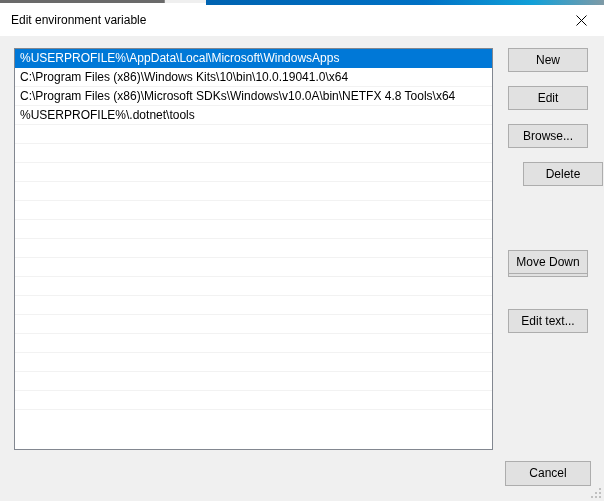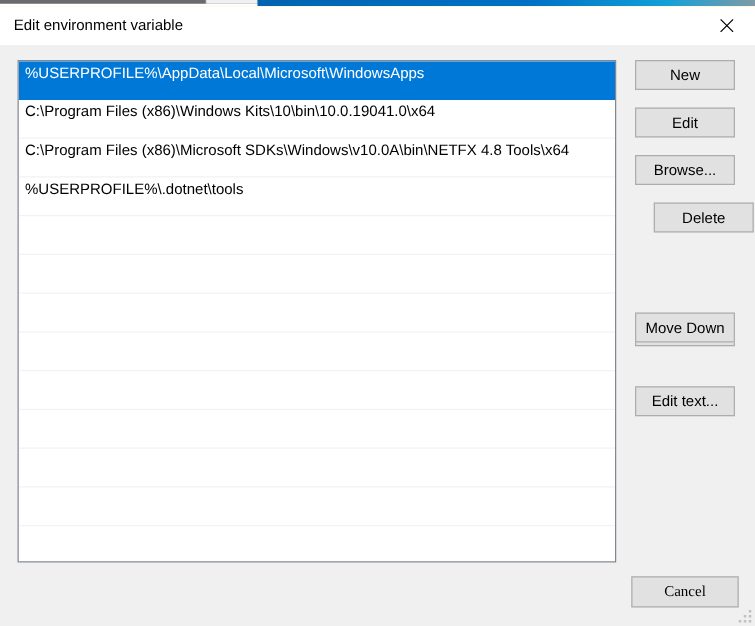--- a/index.html
+++ b/index.html
@@ -99,21 +99,21 @@
     top: 12px;
     width: 479px;
     height: 402px;
     background: #ffffff;
     border: 1px solid #828790;
     box-sizing: border-box;
     overflow: hidden;
   }
   .list-row {
     position: relative;
-    height: 31px;
+    height: 19px;
     line-height: 19px;
     font-size: 12px;
     color: #000000;
     padding-left: 5px;
     box-sizing: border-box;
     border-bottom: 1px solid #f2f2f2;
     white-space: nowrap;
     overflow: hidden;
   }
   .list-row.selected {
@@ -168,21 +168,21 @@
   }
   #btn-cancel {
     position: absolute;
     left: 505px;
     top: 425px;
     width: 86px;
     height: 25px;
     background: #e1e1e1;
     border: 1px solid #adadad;
     box-sizing: border-box;
-    font-family: Liberation Serif, serif;
+    font-family: Liberation Sans, sans-serif;
     font-size: 12px;
     color: #000000;
     text-align: center;
     line-height: 23px;
     cursor: default;
     padding: 0;
   }
 
   
   #resize-grip {

